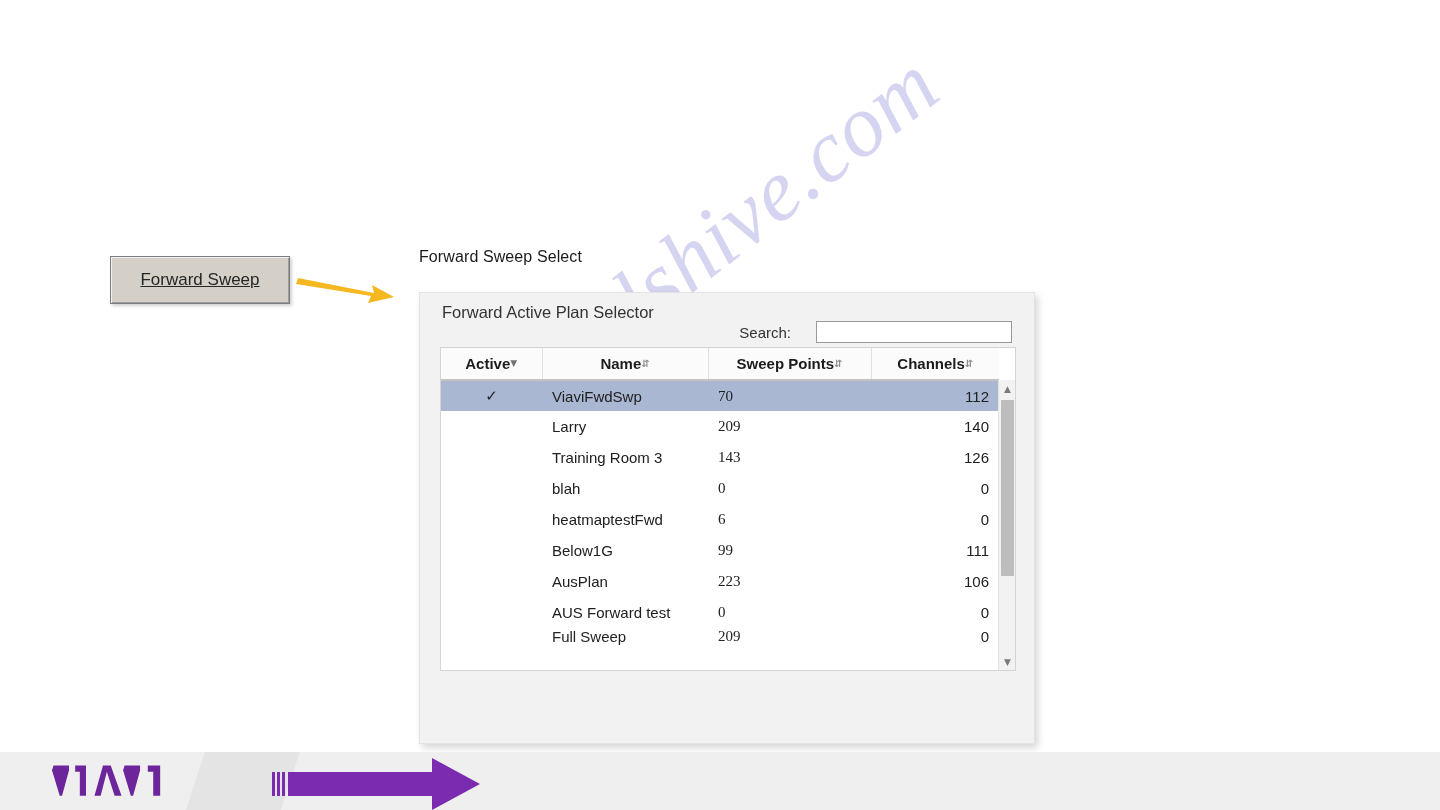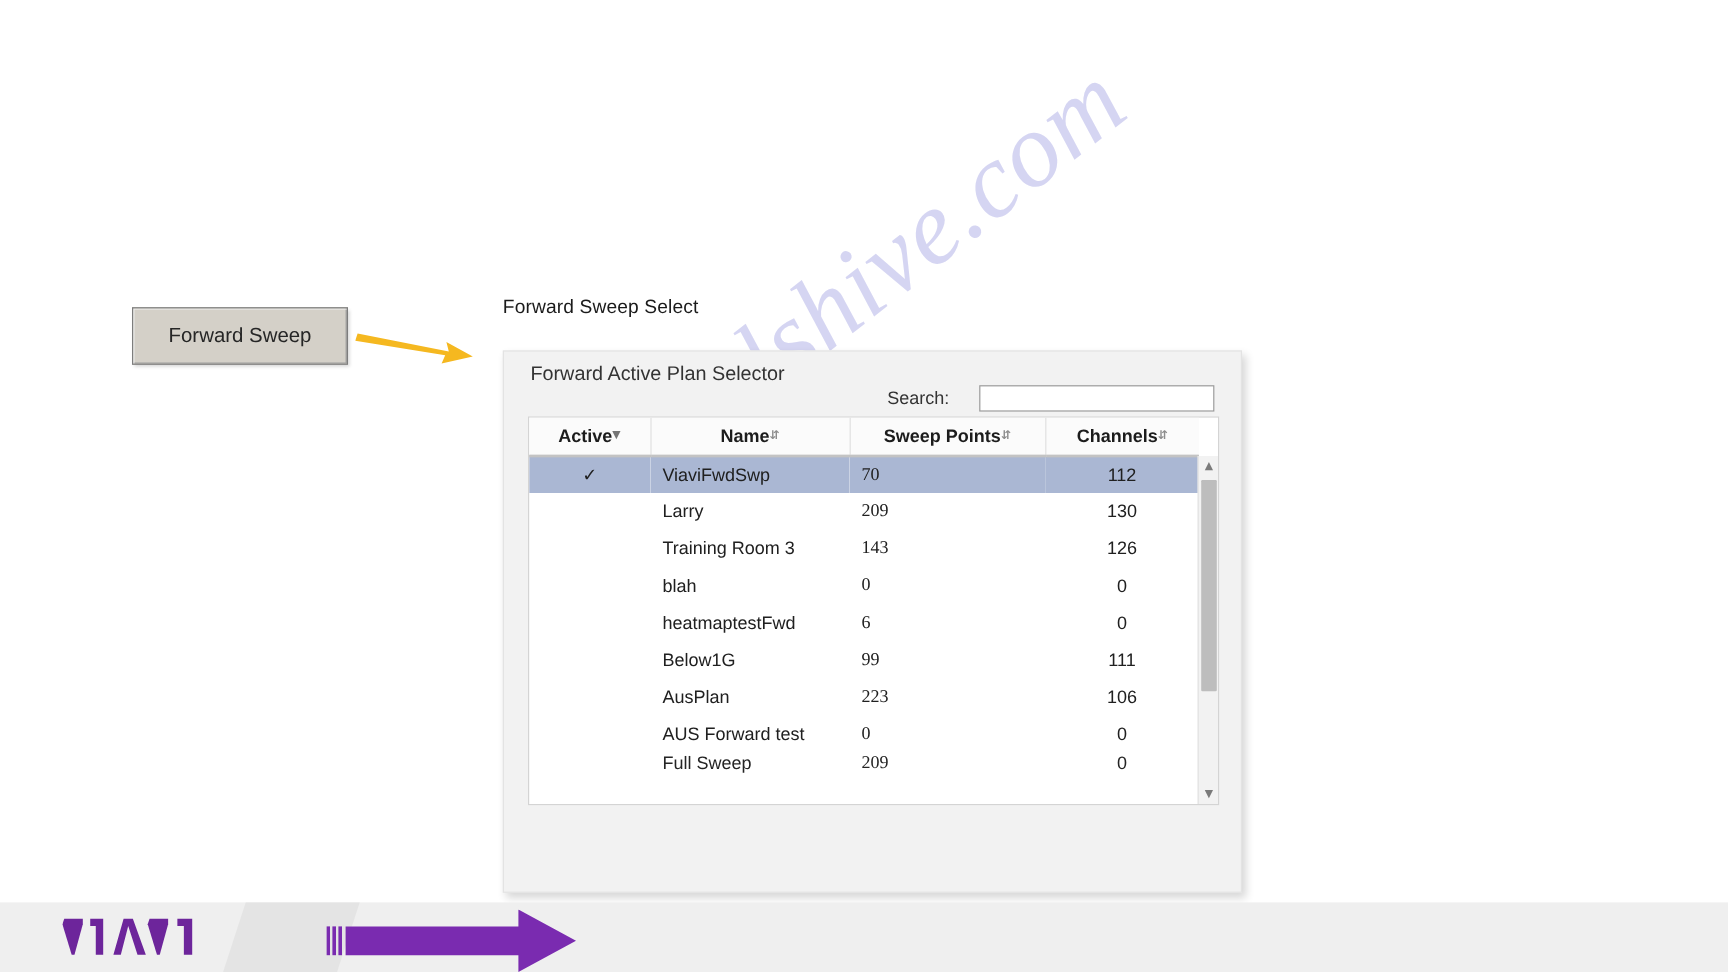--- a/index.html
+++ b/index.html
@@ -43,20 +43,21 @@
     height: 46px;
     background: #d4d0c8;
     border: 1px solid #7d7d7d;
     box-shadow: 1px 1px 0 #f2f2f2 inset, -1px -1px 0 #9d9d9d inset, 2px 2px 3px rgba(0,0,0,.18);
     display: flex;
     align-items: center;
     justify-content: center;
     font-size: 17px;
     color: #262626;
     z-index: 4;
+    text-decoration: underline;
   }
 
   #callout-arrow {
     position: absolute;
     left: 296px;
     top: 272px;
     width: 100px;
     height: 36px;
     z-index: 4;
   }
@@ -171,21 +172,21 @@
     box-sizing: border-box;
     white-space: nowrap;
     overflow: hidden;
   }
   tr.row.selected td {
     background: #aab7d3;
   }
   td.c-active { text-align: center; font-size: 16px; color: #25304a; }
   td.c-name   { text-align: left; padding-left: 12px; }
   td.c-pts    { text-align: left; padding-left: 10px; font-family: Liberation Serif, serif; }
-  td.c-chan   { text-align: center; padding-left: 10px; }
+  td.c-chan   { text-align: right; padding-left: 10px; }
   tr.partial td { height: 15px; color: #242424; }
 
   
   #vscroll {
     position: absolute;
     right: 0px;
     top: 32px;
     width: 17px;
     bottom: 0;
     background: #f2f2f2;
@@ -349,21 +350,21 @@
           <tr class="row selected">
             <td class="c-active">✓</td>
             <td class="c-name">ViaviFwdSwp</td>
             <td class="c-pts">70</td>
             <td class="c-chan">112</td>
           </tr>
           <tr class="row">
             <td class="c-active"></td>
             <td class="c-name">Larry</td>
             <td class="c-pts">209</td>
-            <td class="c-chan">130</td>
+            <td class="c-chan">140</td>
           </tr>
           <tr class="row">
             <td class="c-active"></td>
             <td class="c-name">Training Room 3</td>
             <td class="c-pts">143</td>
             <td class="c-chan">126</td>
           </tr>
           <tr class="row">
             <td class="c-active"></td>
             <td class="c-name">blah</td>

